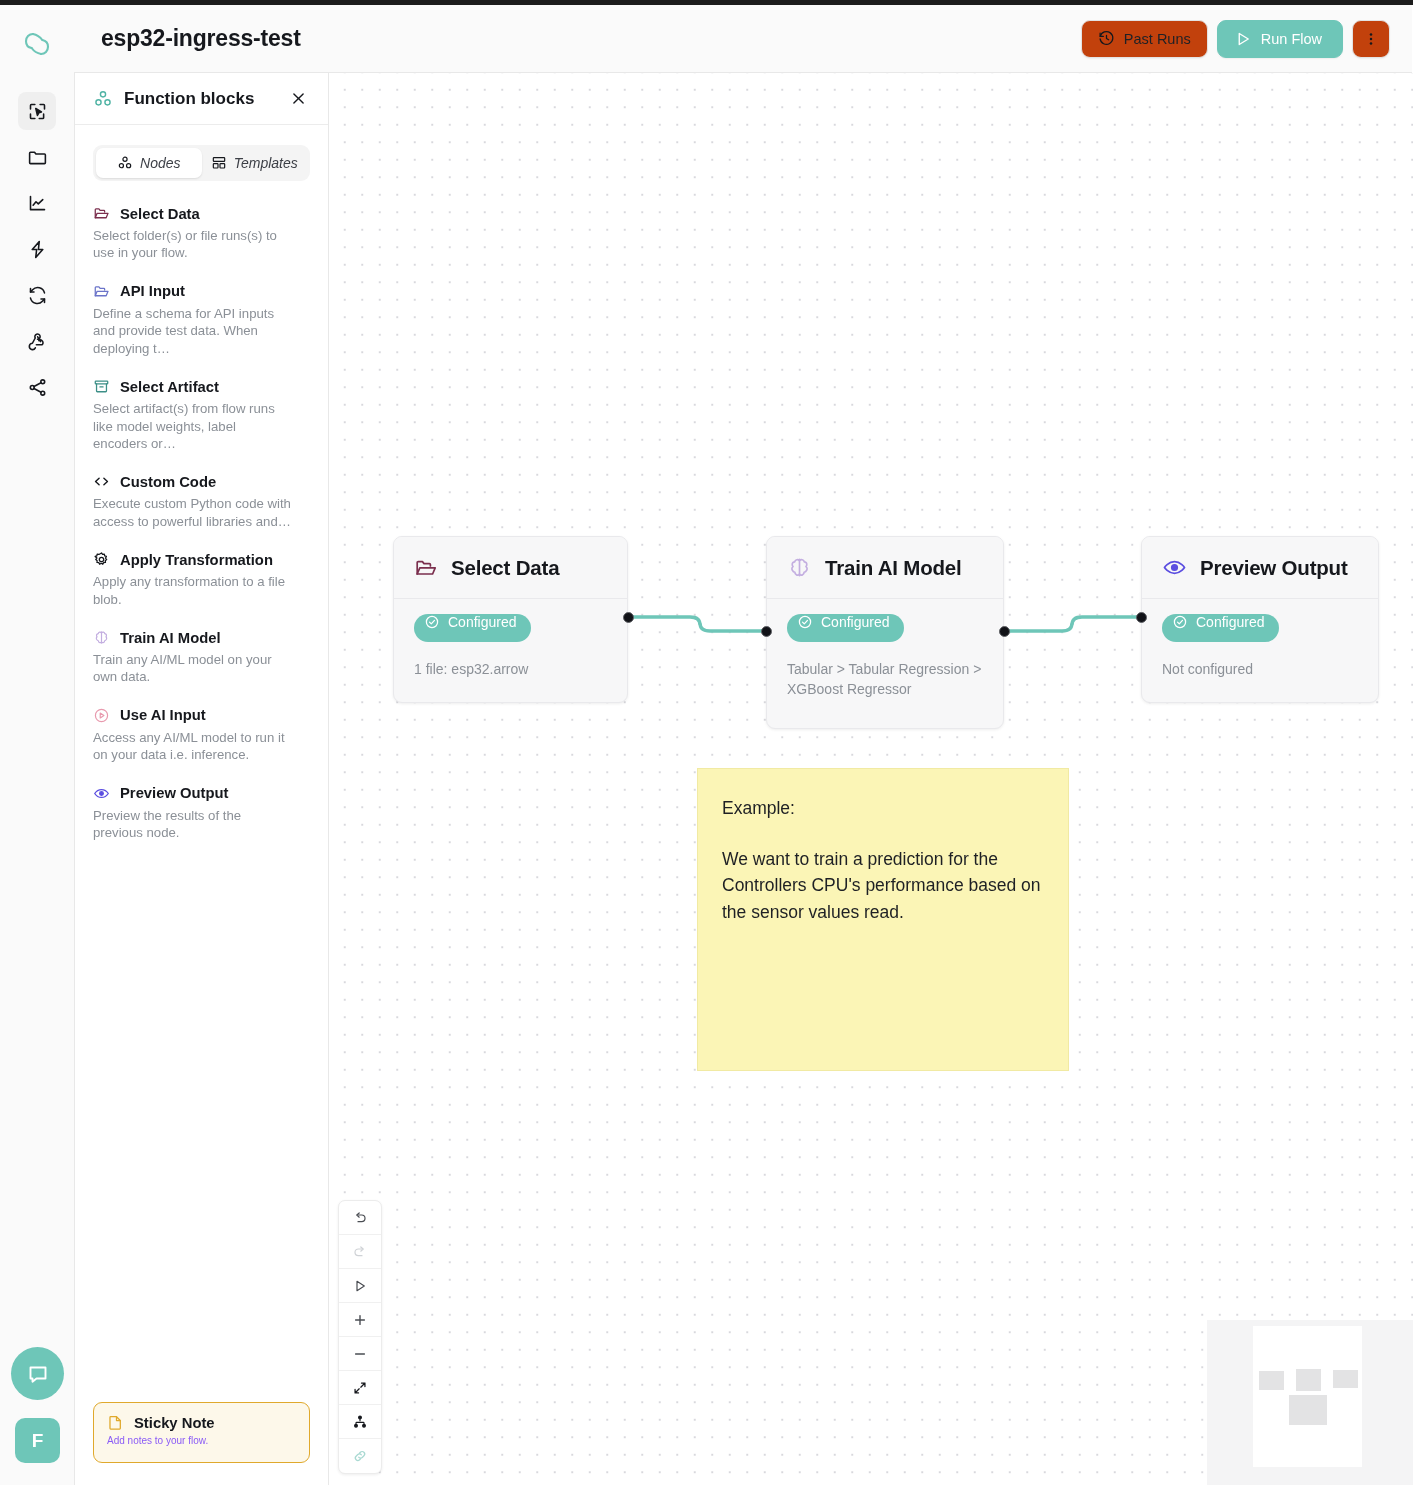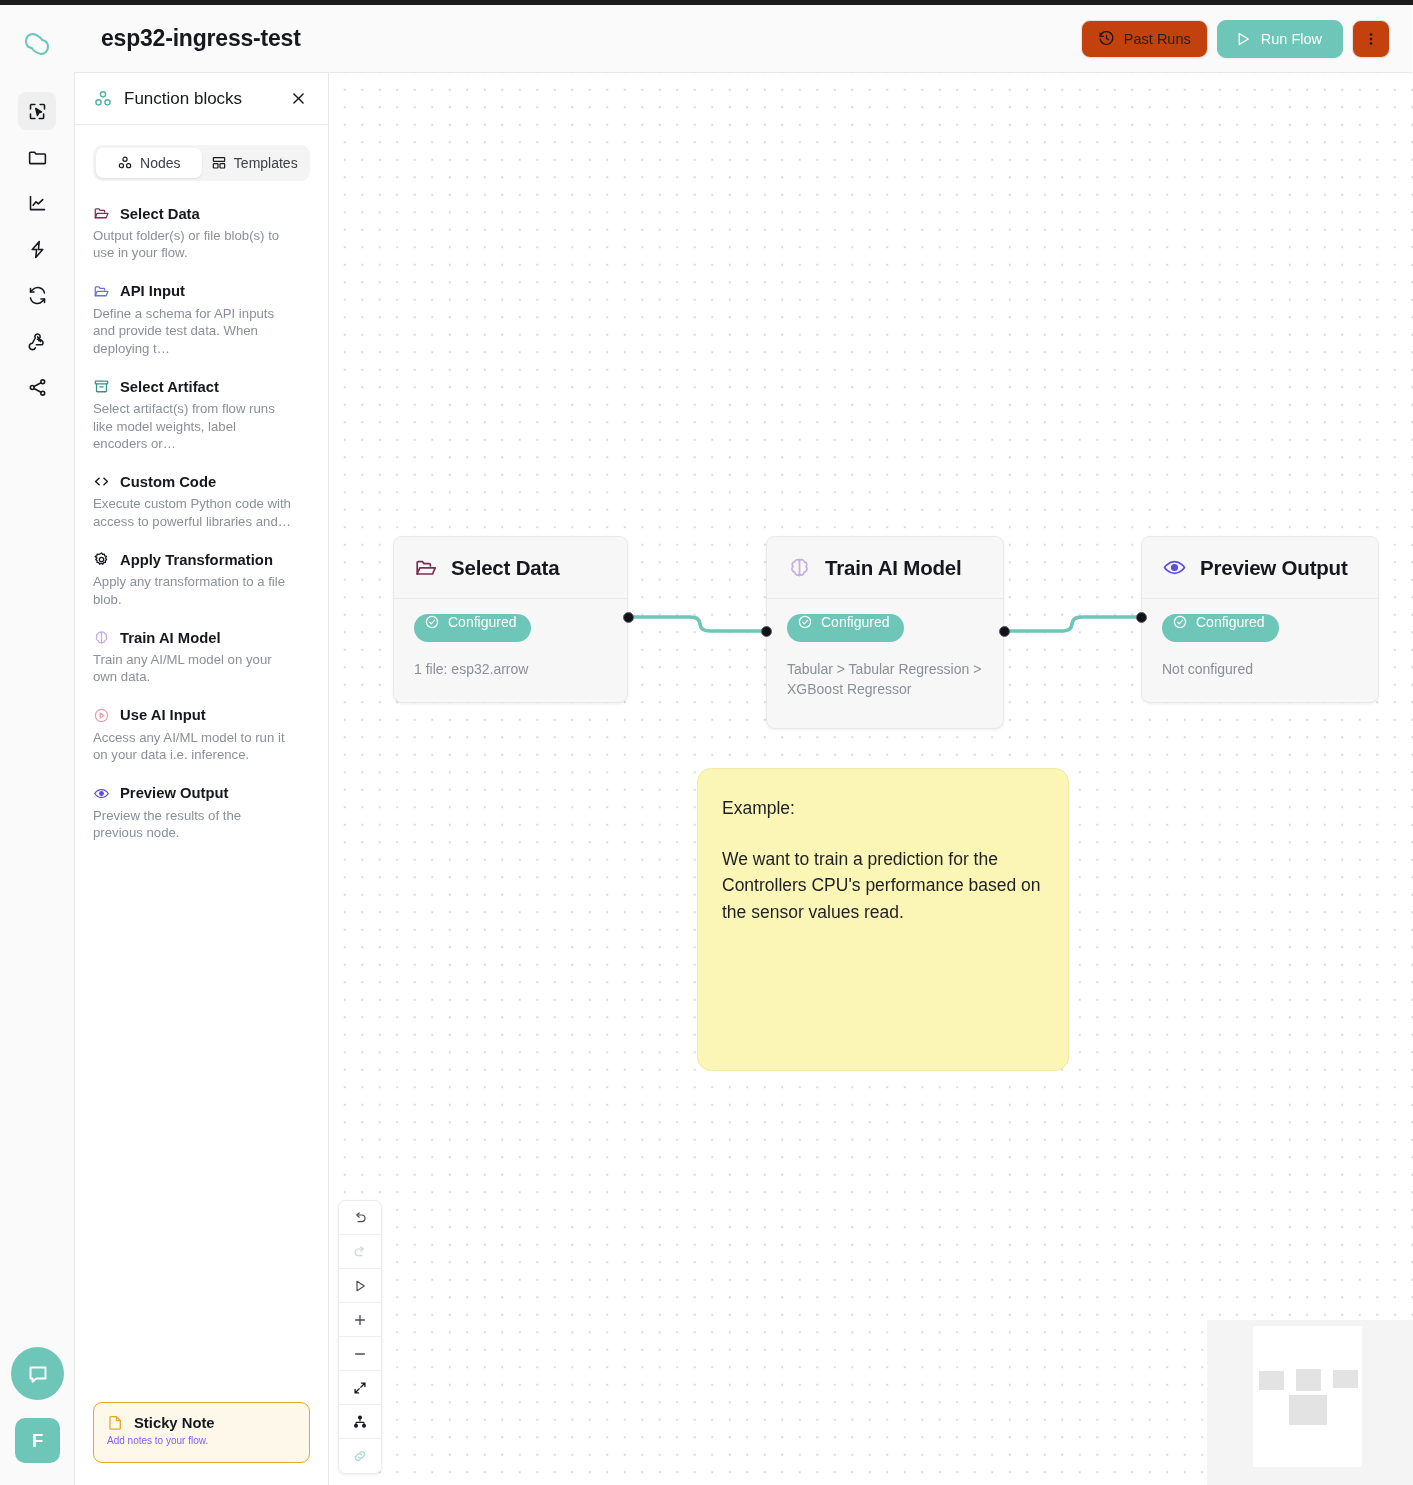--- a/index.html
+++ b/index.html
@@ -77,30 +77,30 @@
   
   .panel {
     position: absolute; left: 75px; top: 73px; width: 254px; height: 1412px;
     background: #ffffff; border-right: 1px solid #e8e8e8;
     display: flex; flex-direction: column;
   }
   .panel-head {
     height: 52px; display: flex; align-items: center; padding: 0 18px 0 18px;
     border-bottom: 1px solid #ececec; gap: 11px;
   }
-  .panel-title { font-size: 17px; font-weight: 400; color: #16181d; }
+  .panel-title { font-size: 17px; font-weight: 700; color: #16181d; }
   .panel-close { margin-left: auto; cursor: pointer; display: flex; padding: 3px; }
 
   .seg {
     margin: 20px 18px 0 18px; height: 36px; background: #f4f4f4;
     border-radius: 9px; display: flex; padding: 3px;
   }
   .seg-btn {
     flex: 1; display: flex; align-items: center; justify-content: center; gap: 7px;
-    font-size: 14px; color: #3c3f46; border-radius: 7px; cursor: pointer;
+    font-size: 14px; color: #3c3f46; border-radius: 7px; cursor: pointer; font-style: italic;
   }
   .seg-btn.active { background: #ffffff; box-shadow: 0 1px 2px rgba(0,0,0,.10); font-weight: 500; }
 
   .node-list { margin-top: 24px; padding: 0 18px; overflow: hidden; flex: 1; }
   .node-item { margin-bottom: 21px; cursor: grab; }
   .node-item-head { display: flex; align-items: center; gap: 10px; }
   .node-item-title { font-size: 14.8px; font-weight: 700; color: #16181d; }
   .node-item-desc {
     margin-top: 5px; font-size: 13.2px; line-height: 1.32; color: #8b9097;
     max-width: 200px;
@@ -348,21 +348,21 @@
       <div class="node-item">
         <div class="node-item-head">
           <span>
             <svg width="17" height="17" viewBox="0 0 24 24" fill="none" stroke="#7b2f4e" stroke-width="1.8" stroke-linecap="round" stroke-linejoin="round">
               <path d="M3.2 18V6.6a1 1 0 0 1 1-1h4.2l1.6 2h5.4a1 1 0 0 1 1 1v1.4"></path>
               <path d="M3.2 18l2.6-6.2h15.4L18.6 18z"></path>
             </svg>
           </span>
           <span class="node-item-title">Select Data</span>
         </div>
-        <div class="node-item-desc">Output folder(s) or file blob(s) to use in your flow.</div>
+        <div class="node-item-desc">Select folder(s) or file runs(s) to use in your flow.</div>
       </div>
 
       <div class="node-item">
         <div class="node-item-head">
           <span>
             <svg width="17" height="17" viewBox="0 0 24 24" fill="none" stroke="#6b74c9" stroke-width="1.8" stroke-linecap="round" stroke-linejoin="round">
               <path d="M3.2 18V6.6a1 1 0 0 1 1-1h4.2l1.6 2h5.4a1 1 0 0 1 1 1v1.4"></path>
               <path d="M3.2 18l2.6-6.2h15.4L18.6 18z"></path>
             </svg>
           </span>
@@ -543,21 +543,21 @@
                 <path d="M8.3 12.2l2.6 2.6 4.8-5.2"></path>
             </svg>
           </span>
           <span>Configured</span>
         </span>
         <div class="fnode-sub">Not configured</div>
       </div>
     </div>
     <div class="handle" style="left:806px; top:539px;"></div>
 
-    <div class="canvas-note" style="left:367px; top:695px; width:372px; height:303px;border-radius:14px;">
+    <div class="canvas-note" style="left:367px; top:695px; width:372px; height:303px;">
       <p>Example:</p>
       <p>We want to train a prediction for the Controllers CPU's performance based on the sensor values read.</p>
     </div>
 
     <div class="controls" style="left:8px; top:1127px;">
       <div class="ctrl">
         <span>
           <svg width="16" height="16" viewBox="0 0 24 24" fill="none" stroke="#4a4d53" stroke-width="1.8" stroke-linecap="round" stroke-linejoin="round">
             <path d="M8 7.5H14.5a5 5 0 1 1 0 10H9"></path>
               <path d="M10.8 4.4L7.2 7.6l3.6 3.2"></path>

